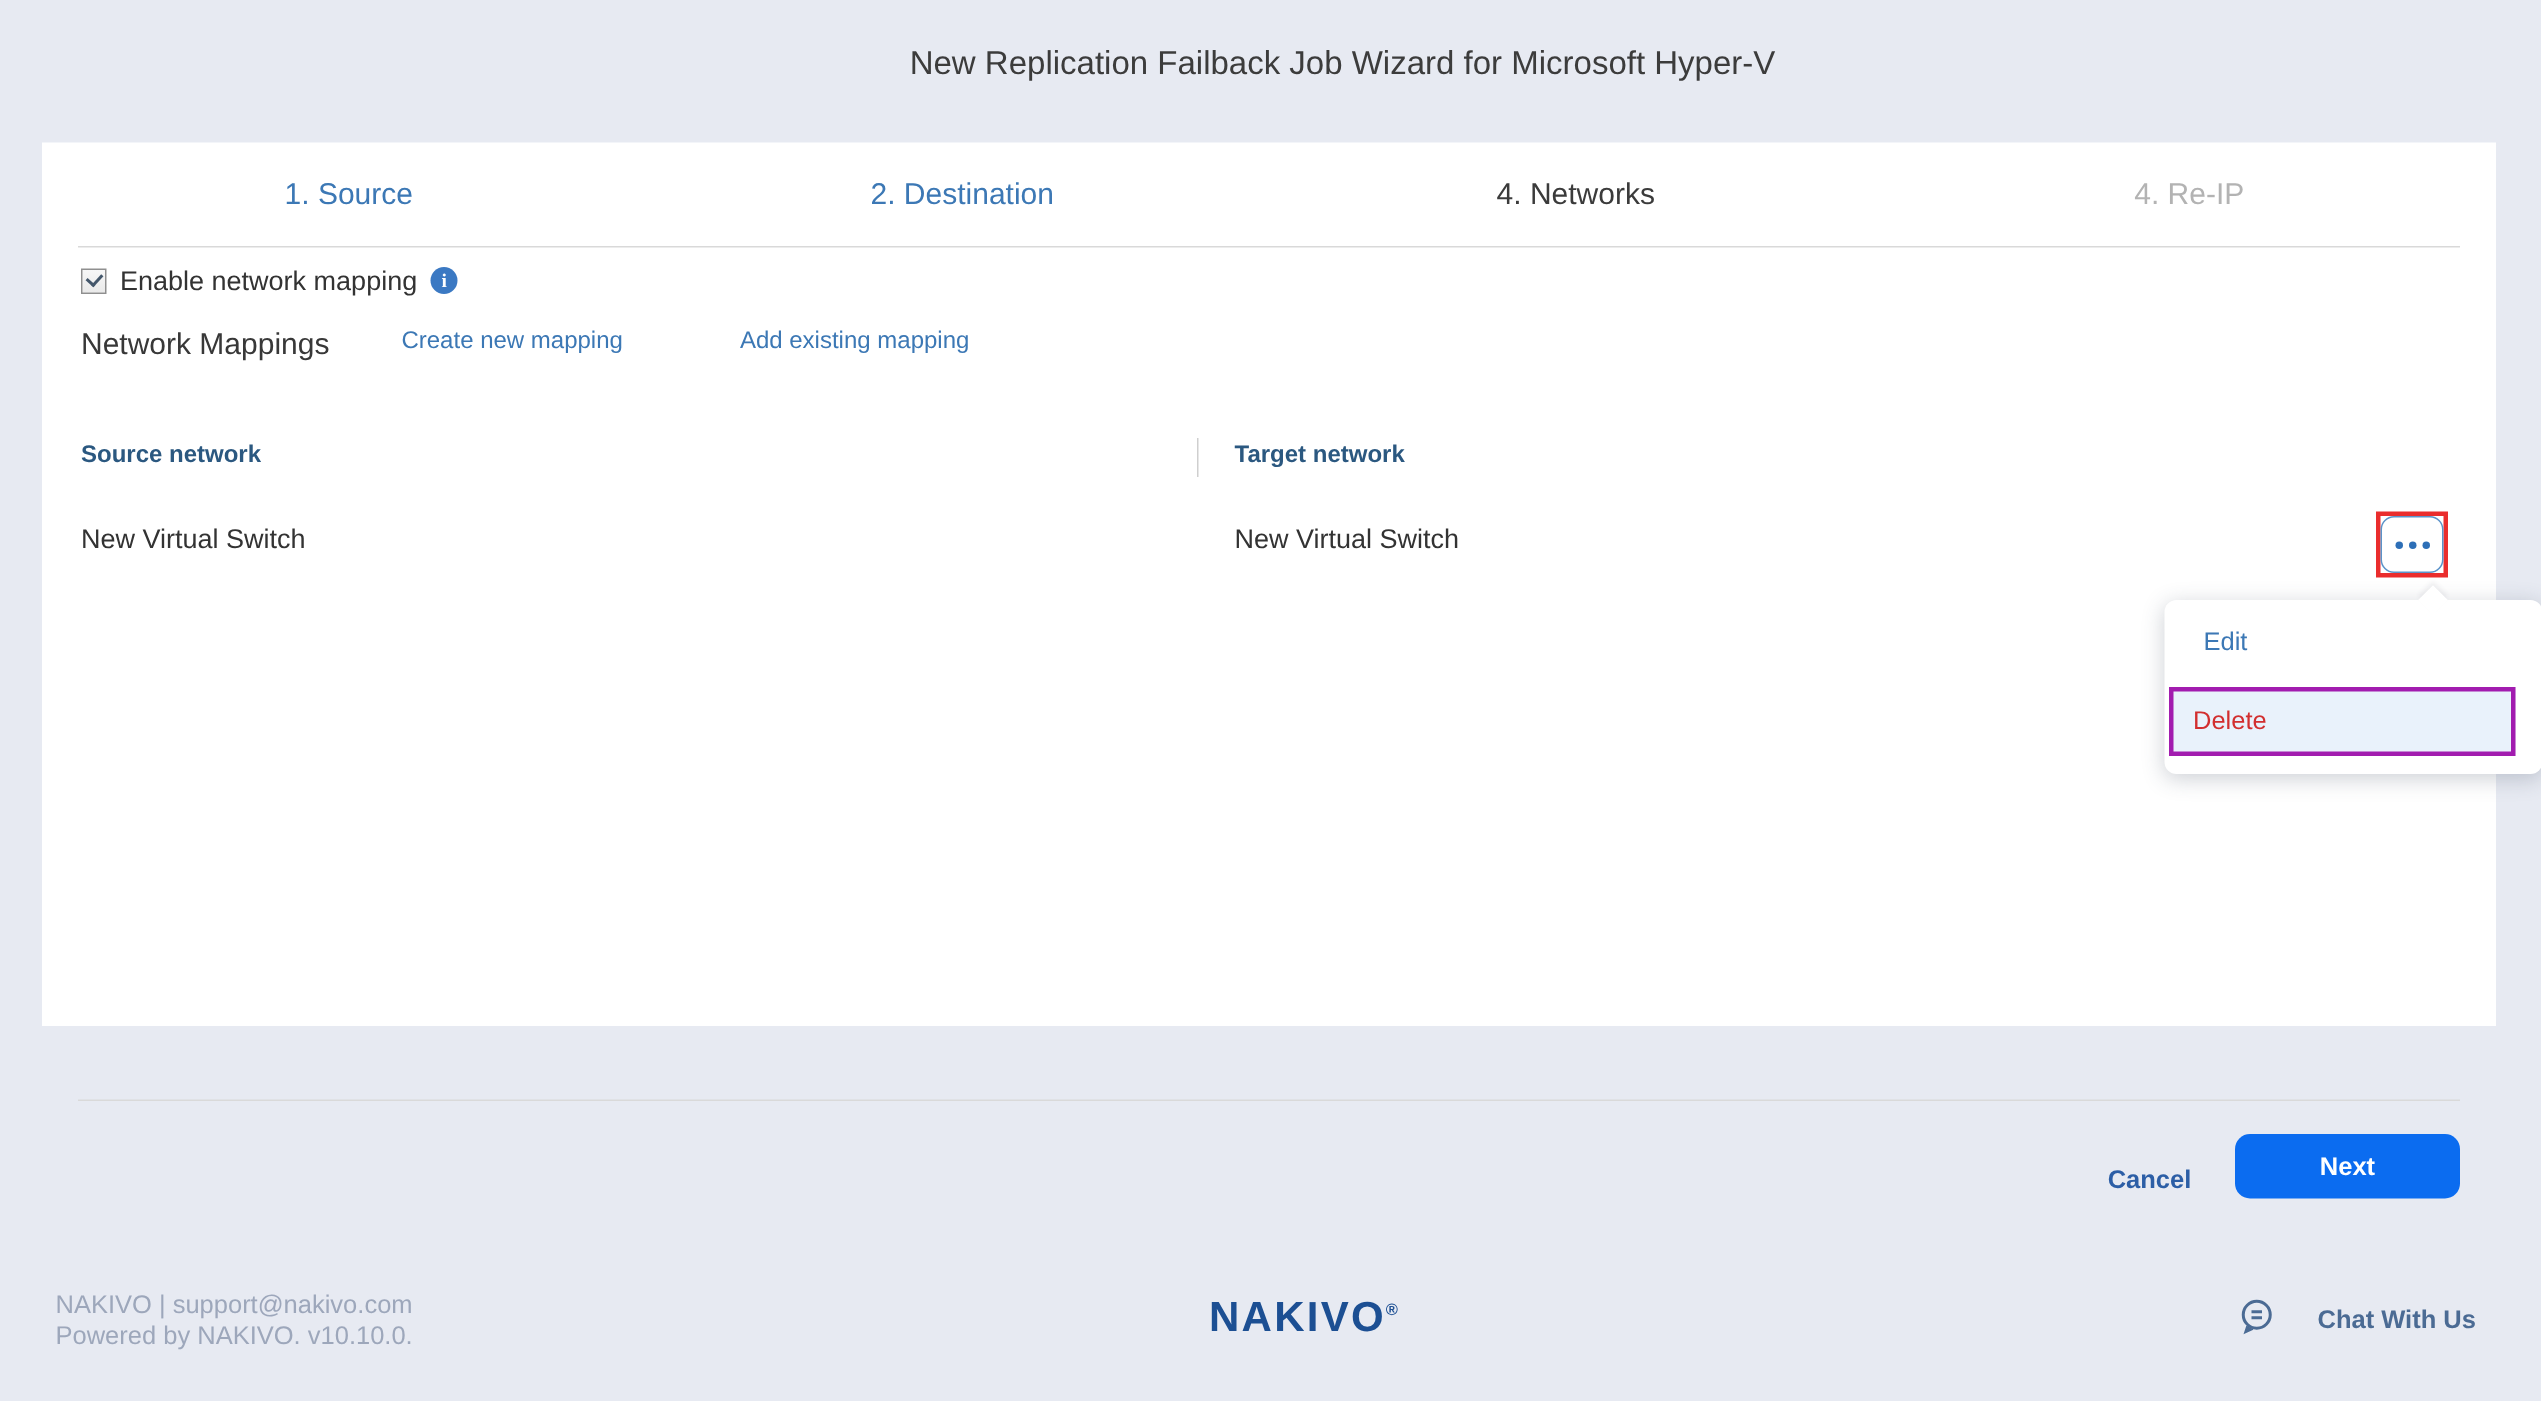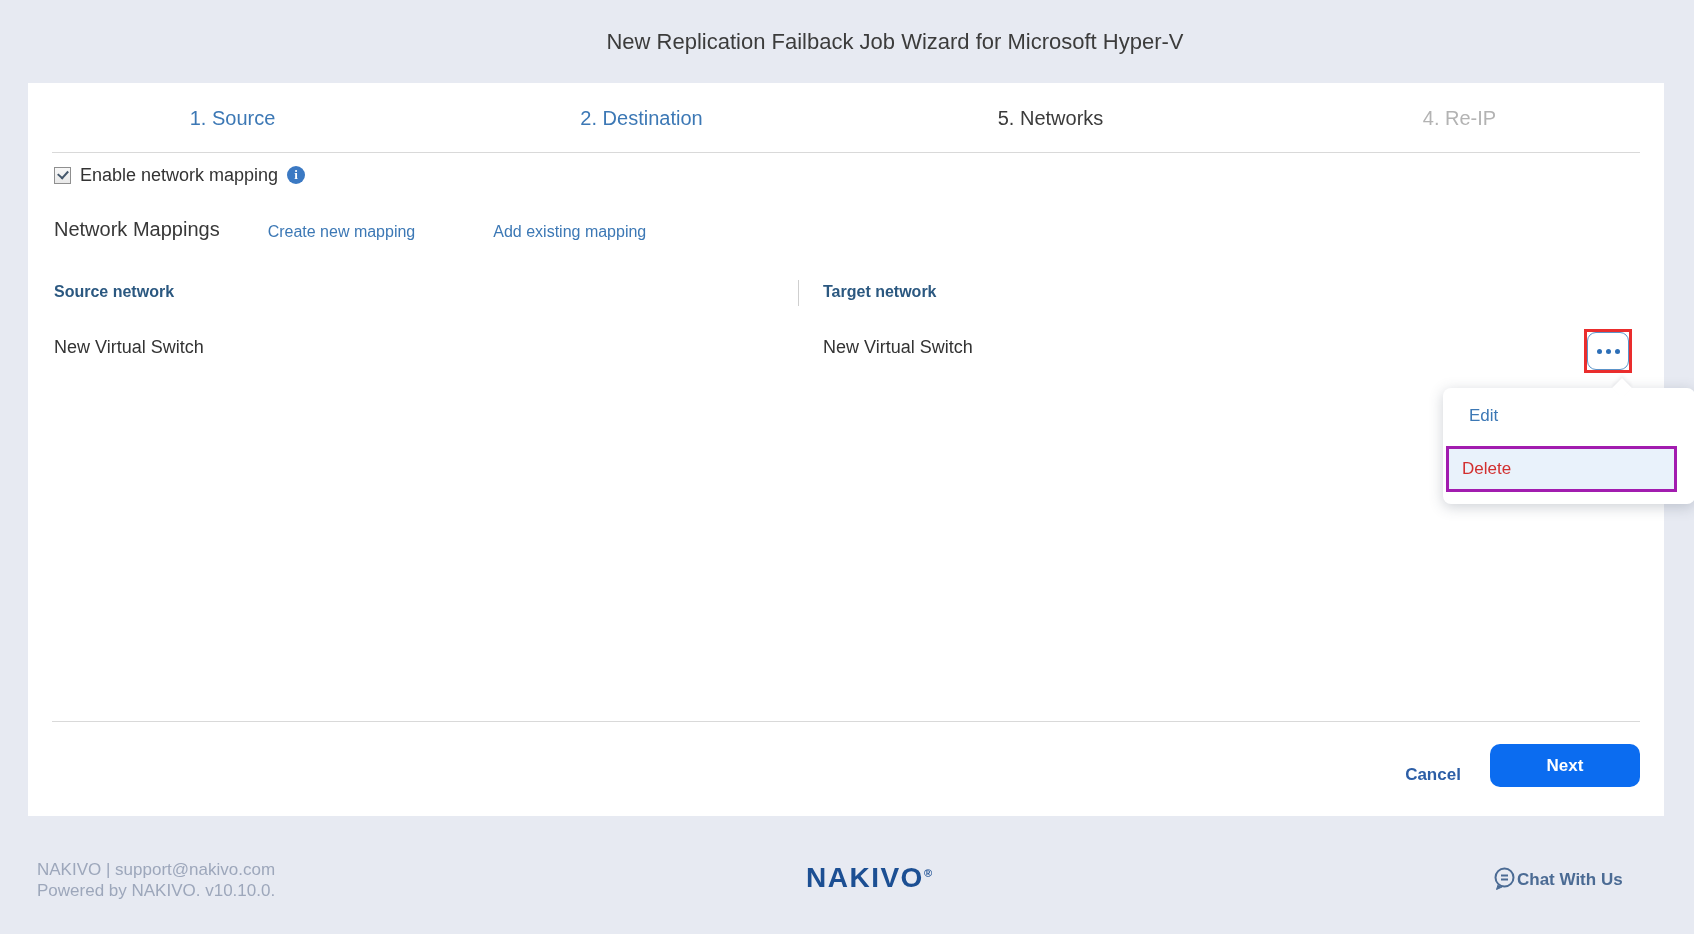--- a/index.html
+++ b/index.html
@@ -14,21 +14,21 @@
   .page { position:absolute; inset:0; }
 
   
   .app-title {
     position:absolute; top:29px; left:0; width:100%;
     text-align:center; font-size:22px; color:#3c3c3c;margin-left:48px;
   }
 
   
   .card {
-    position:absolute; left:28px; top:83px; width:1636px; height:733px;
+    position:absolute; left:28px; top:95px; width:1636px; height:589px;
     background:#ffffff;
   }
 
   
   .steps { position:relative; display:flex; height:70px; }
   .steps::after {
     content:""; position:absolute; left:24px; right:24px; bottom:0;
     height:1px; background:#d9d9d9;
   }
   .step {
@@ -60,21 +60,21 @@
     width:18px; height:18px; border-radius:50%;
     background:#3b79c3; color:#fff;
     font-size:13px; font-weight:bold; font-family:"Liberation Serif","DejaVu Serif",serif;
     display:flex; align-items:center; justify-content:center;
     cursor:pointer;
   }
 
   
   .map-row {
     position:absolute; left:26px; top:124px; height:34px;
-    display:flex; align-items:flex-end;
+    display:flex; align-items:flex-start;
   }
   .map-heading { font-size:20px; color:#383838; }
   .link { font-size:16px; color:#3c78b5; cursor:pointer; }
   .link.create { margin-left:48px; }
   .link.add    { margin-left:78px; }
 
   
   .tbl-head { position:absolute; left:0; top:197px; width:100%; height:26px; }
   .col-src-h {
     position:absolute; left:26px; top:3px;
@@ -157,37 +157,37 @@
   .logo-wrap {
     position:absolute; left:0; top:862px; width:100%;
     text-align:center;
   }
   .logo {
     font-size:28px; font-weight:bold; color:#1c4f93; letter-spacing:1.5px;margin-left:44px;
   }
   .logo sup { font-size:11px; letter-spacing:0; }
   .chat {
     position:absolute; left:1492px; top:866px; height:28px;
-    display:flex; align-items:center; gap:0; cursor:pointer;
+    display:flex; align-items:center; gap:28px; cursor:pointer;
   }
   .chat-label { font-size:17px; font-weight:bold; color:#4b6b94; }
 </style>
 </head>
 <body>
 
 <div class="page">
 
   <div class="app-title">New Replication Failback Job Wizard for Microsoft Hyper-V</div>
 
   <div class="card">
 
     <div class="steps">
       <div class="step done">1. Source</div>
       <div class="step done">2. Destination</div>
-      <div class="step current">5. Networks</div>
+      <div class="step current">4. Networks</div>
       <div class="step future">4. Re-IP</div>
     </div>
 
     <div class="chk-row">
       <div class="checkbox"></div>
       <div class="chk-label">Enable network mapping</div>
       <div class="info-icon">i</div>
     </div>
 
     <div class="map-row">

